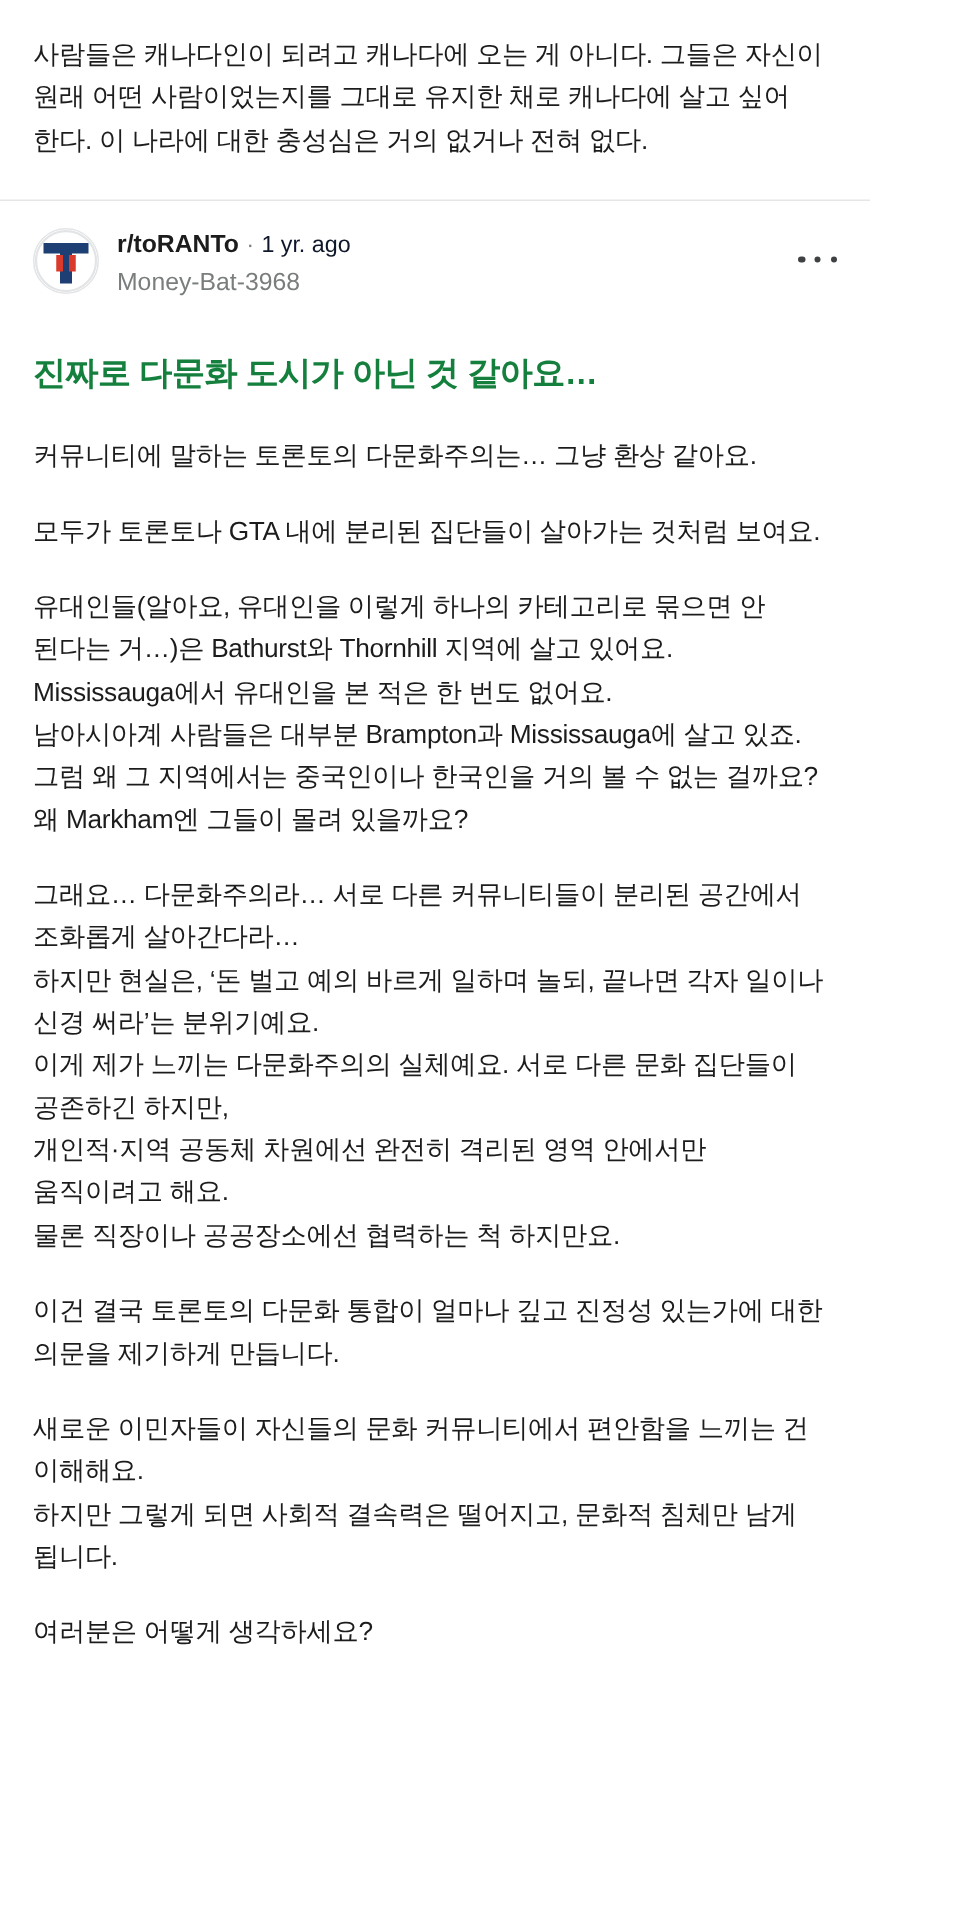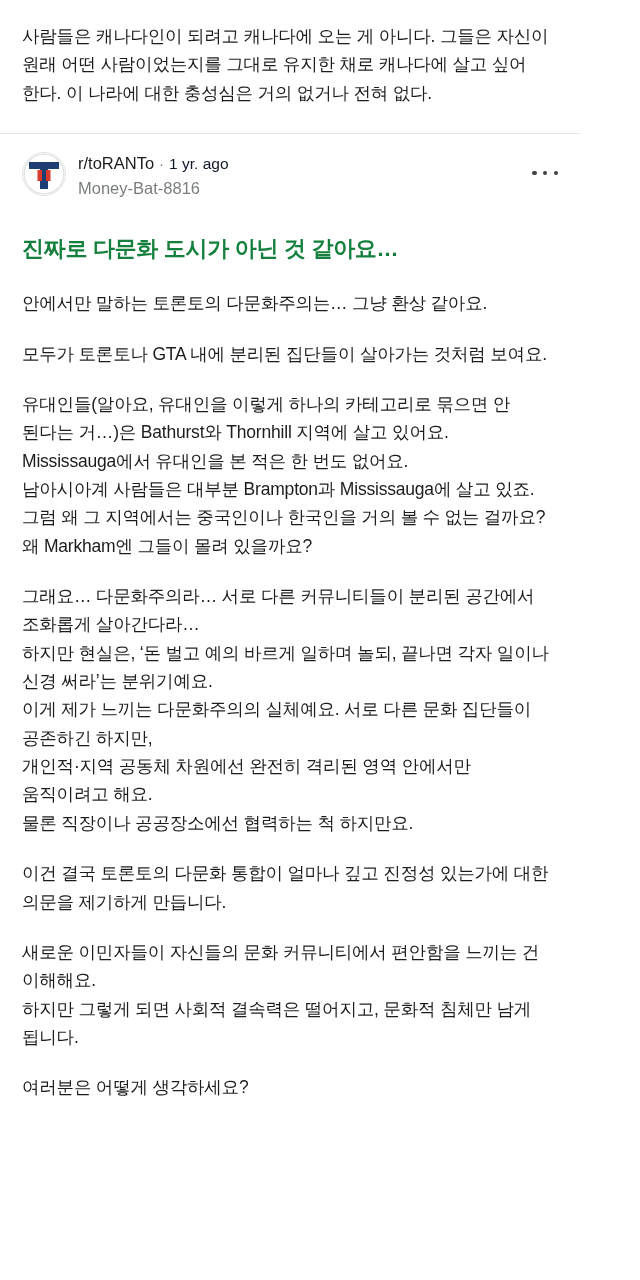--- a/index.html
+++ b/index.html
@@ -72,21 +72,21 @@
   }
   .header-line-1 {
     font-size: 16.5px;
     line-height: 1.25;
     color: #1c1c1c;
     display: flex;
     align-items: baseline;
     gap: 5px;
   }
   .subreddit {
-    font-weight: normal;
+    font-weight: bold;
     color: #1c1c1c;
   }
   .dot-sep {
     color: #787c7e;
     font-size: 15px;
   }
   .timestamp {
     color: #0f172a;
     font-size: 15.5px;
   }
@@ -161,35 +161,35 @@
         <circle cx="21" cy="21" r="20" fill="none" stroke="#e2e4e6" stroke-width="1.5"></circle>
       </svg>
     </div>
 
     <div class="header-texts">
       <div class="header-line-1">
         <span class="subreddit">r/toRANTo</span>
         <span class="dot-sep">·</span>
         <span class="timestamp">1 yr. ago</span>
       </div>
-      <div class="username">Money-Bat-8816</div>
+      <div class="username">Money-Bat-3968</div>
     </div>
 
     <div class="overflow-btn">
       <span></span>
       <span></span>
       <span></span>
     </div>
 
   </div>
 
   <h1 class="post-title">진짜로 다문화 도시가 아닌 것 같아요…</h1>
 
   <div class="post-body">
-    <p class="para">안에서만 말하는 토론토의 다문화주의는… 그냥 환상 같아요.</p>
+    <p class="para">커뮤니티에 말하는 토론토의 다문화주의는… 그냥 환상 같아요.</p>
     <p class="para">모두가 토론토나 GTA 내에 분리된 집단들이 살아가는 것처럼 보여요.</p>
     <p class="para">유대인들(알아요, 유대인을 이렇게 하나의 카테고리로 묶으면 안 된다는 거…)은 Bathurst와 Thornhill 지역에 살고 있어요.
 Mississauga에서 유대인을 본 적은 한 번도 없어요.
 남아시아계 사람들은 대부분 Brampton과 Mississauga에 살고 있죠.
 그럼 왜 그 지역에서는 중국인이나 한국인을 거의 볼 수 없는 걸까요? 왜 Markham엔 그들이 몰려 있을까요?</p>
     <p class="para">그래요… 다문화주의라… 서로 다른 커뮤니티들이 분리된 공간에서 조화롭게 살아간다라…
 하지만 현실은, ‘돈 벌고 예의 바르게 일하며 놀되, 끝나면 각자 일이나 신경 써라’는 분위기예요.
 이게 제가 느끼는 다문화주의의 실체예요. 서로 다른 문화 집단들이 공존하긴 하지만,
 개인적·지역 공동체 차원에선 완전히 격리된 영역 안에서만 움직이려고 해요.
 물론 직장이나 공공장소에선 협력하는 척 하지만요.</p>

